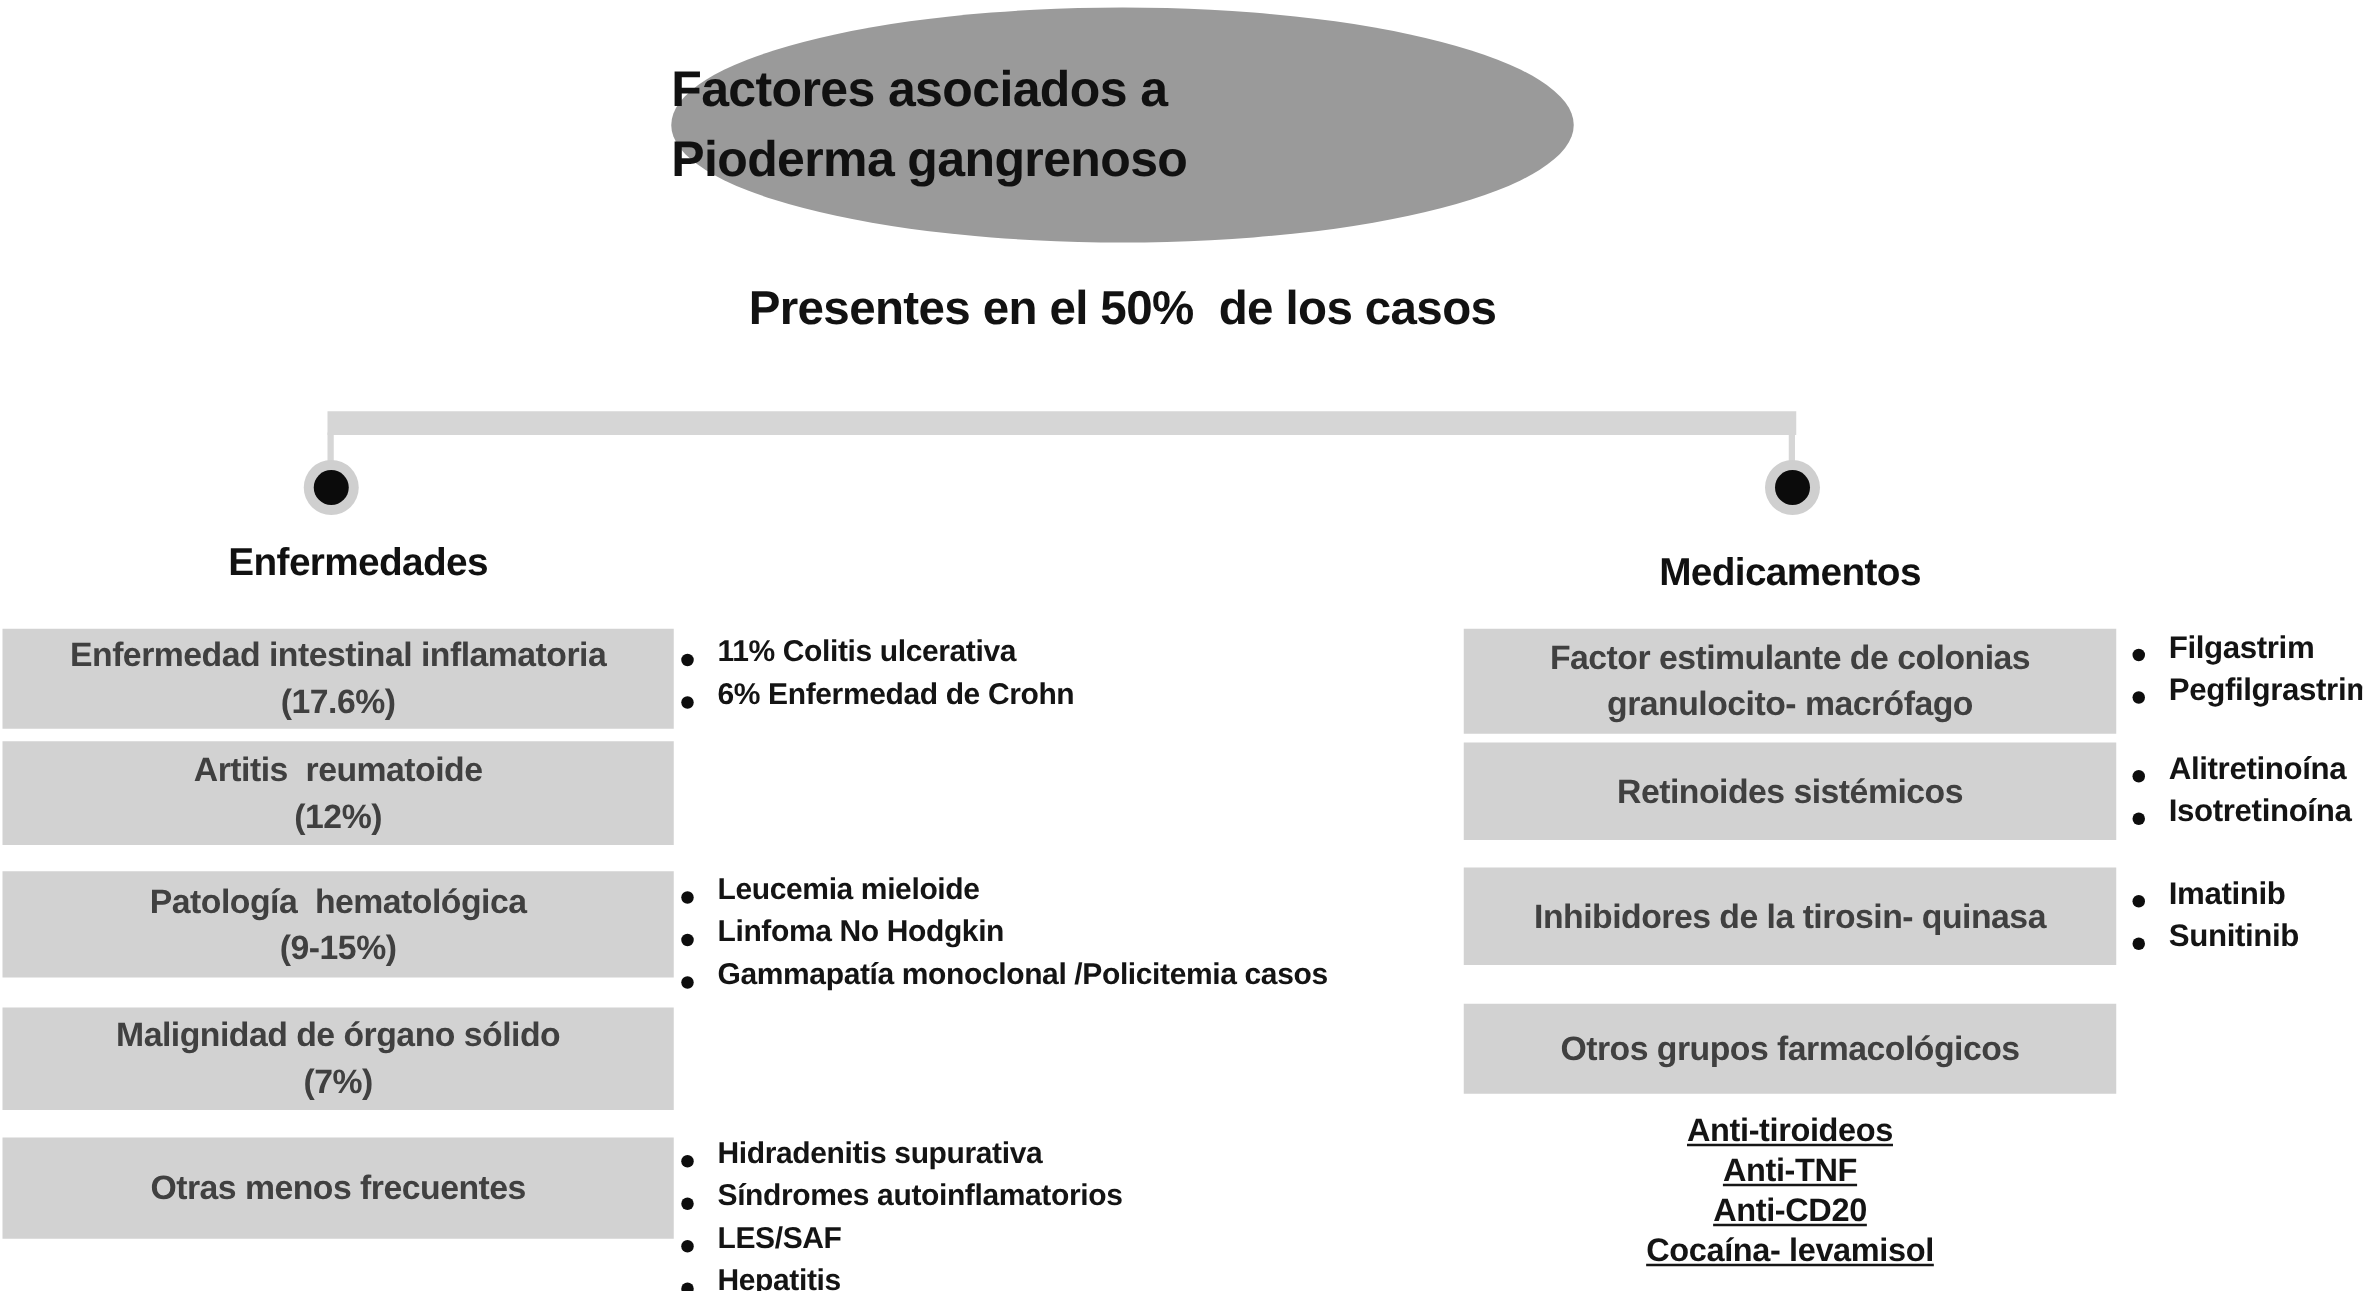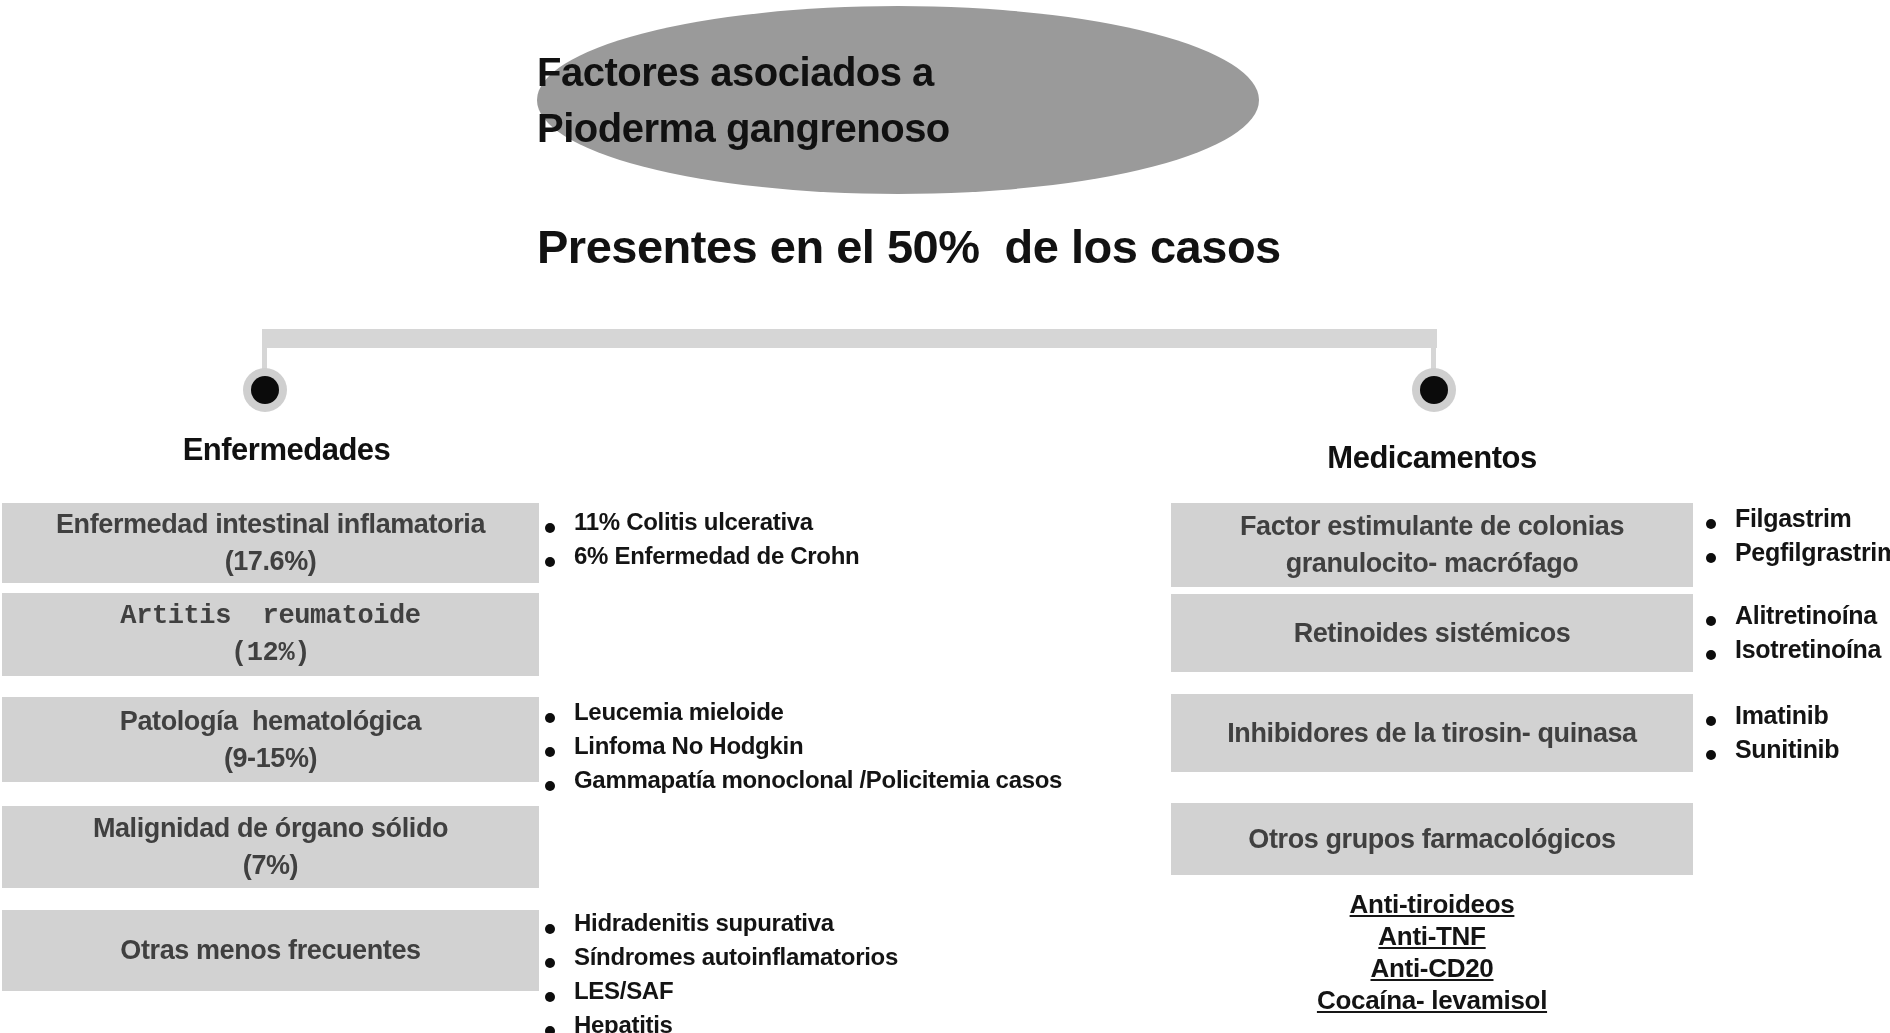--- a/index.html
+++ b/index.html
@@ -9,21 +9,21 @@
   }
   
   .ellipse{
     position:absolute;left:537px;top:6px;width:722px;height:188px;border-radius:50%;
     background:#9a9a9a;display:flex;flex-direction:column;justify-content:center;align-items:flex-start;
   }
   .title-line{font-size:40px;line-height:56px;color:#111111;letter-spacing:-0.5px;white-space:pre;}
   
   .subtitle{
     position:absolute;left:537px;top:226px;width:722px;text-align:center;
-    font-size:47px;line-height:42px;color:#121212;white-space:pre;letter-spacing:-0.5px;
+    font-size:38px;line-height:42px;color:#121212;white-space:pre;letter-spacing:-0.5px;
   }
   
   .hbar{position:absolute;left:262px;top:329px;width:1175px;height:19px;background:#d6d6d6;}
   .stub{position:absolute;top:346px;width:5px;height:26px;background:#d6d6d6;}
   .stub-left{left:262px;}
   .stub-right{left:1431px;}
   .node{position:absolute;top:368px;width:44px;height:44px;border-radius:50%;background:#cfcfcf;
         display:flex;align-items:center;justify-content:center;}
   .node-left{left:243px;}
   .node-right{left:1412px;}
@@ -33,21 +33,21 @@
   .label-left{left:18px;top:433px;width:537px;}
   .label-right{left:1171px;top:441px;width:522px;}
   
   .gbox{
     position:absolute;background:#d2d2d2;display:flex;flex-direction:column;
     justify-content:center;align-items:center;text-align:center;
   }
   .gbox-line{font-size:27px;line-height:37px;color:#404040;white-space:pre;letter-spacing:-0.4px;}
   .lb{left:2px;width:537px;}
   .lb1{top:503px;height:80px;}
-  .lb2{top:593px;height:83px;font-family:Liberation Mono, monospace;}
+  .lb2{top:593px;height:83px;}
   .lb3{top:697px;height:85px;}
   .lb4{top:806px;height:82px;}
   .lb5{top:910px;height:81px;}
   .rb{left:1171px;width:522px;}
   .rb1{top:503px;height:84px;}
   .rb2{top:594px;height:78px;}
   .rb3{top:694px;height:78px;}
   .rb4{top:803px;height:72px;}
   
   .bullets{position:absolute;margin:0;padding:0;list-style:none;}

